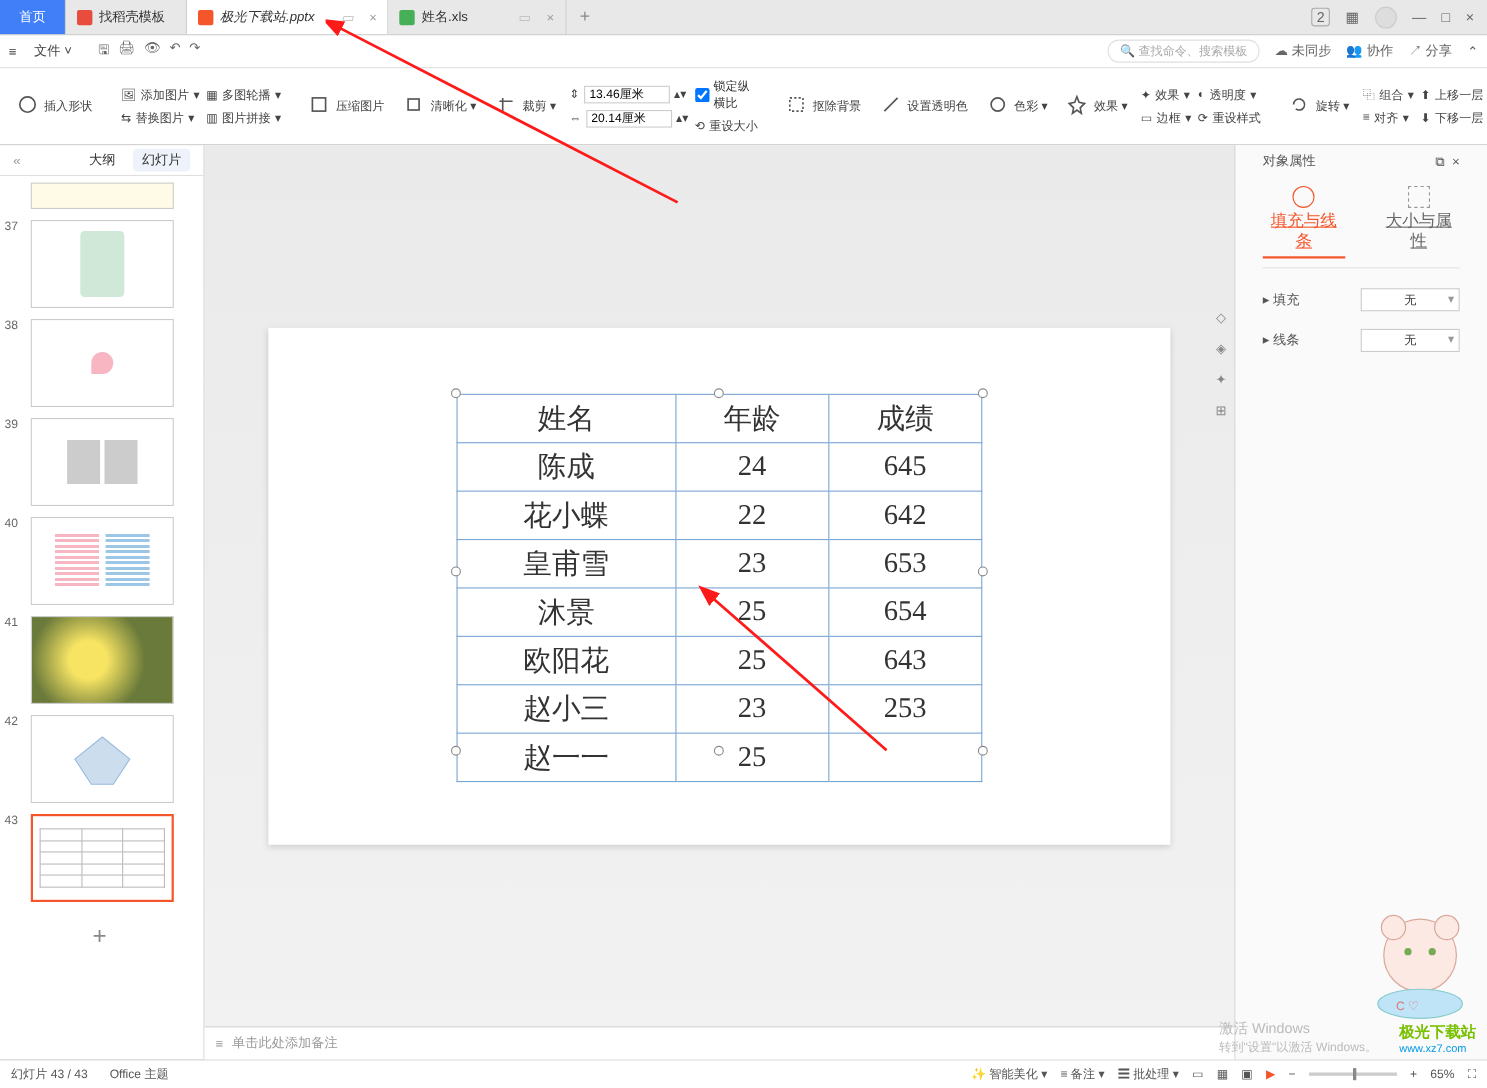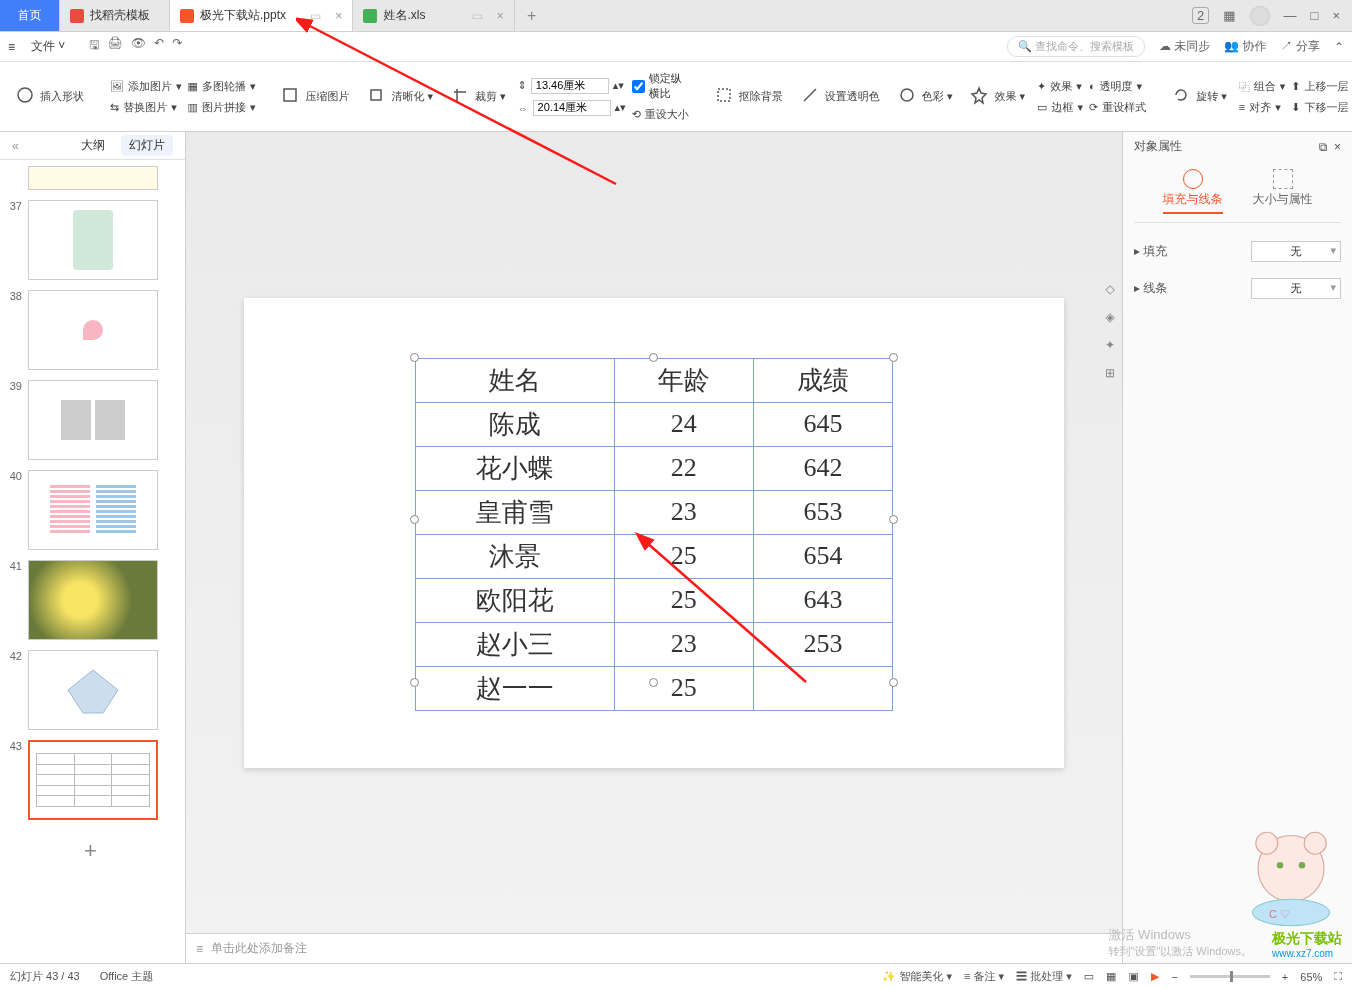--- a/index.html
+++ b/index.html
@@ -1,20 +1,20 @@
 <!DOCTYPE html>
 <html><head>
 <meta charset="utf-8">
 <style>
 * { margin: 0; padding: 0; box-sizing: border-box; font-family: "Microsoft YaHei", sans-serif; }
 body { width: 1352px; height: 989px; background: #fff; overflow: hidden; position: relative; font-size: 12px; color: #333; }
 .tabs-bar { height: 32px; background: #e8e8e8; display: flex; align-items: stretch; border-bottom: 1px solid #d0d0d0; }
 .tab { display: flex; align-items: center; padding: 0 10px; border-right: 1px solid #d0d0d0; gap: 6px; position: relative; min-width: 110px; }
 .tab.home { background: #417ff9; color: #fff; min-width: 60px; justify-content: center; }
-.tab.active { background: #fff; }
+.tab.active { background: #fff; font-style: italic; }
 .tab-icon { width: 14px; height: 14px; border-radius: 2px; }
 .tab-icon.red { background: #e74c3c; }
 .tab-icon.orange { background: #f5552b; }
 .tab-icon.green { background: #45b058; }
 .tab-close { color: #999; margin-left: 8px; }
 .tab-plus { width: 34px; display: flex; align-items: center; justify-content: center; color: #888; font-size: 16px; }
 .win-controls { margin-left: auto; display: flex; align-items: center; gap: 14px; padding: 0 12px; color: #666; }
 .win-controls span { font-size: 13px; }
 .avatar { width: 20px; height: 20px; border-radius: 50%; background: #ddd; border: 1px solid #ccc; }
 
@@ -38,41 +38,41 @@
 .dim-input { border: 1px solid #ccc; padding: 1px 4px; width: 78px; font-size: 11px; }
 .chk { display: flex; align-items: center; gap: 4px; font-size: 11px; }
 
 .main-area { display: flex; height: calc(989px - 32px - 30px - 70px - 26px); }
 .outline-panel { width: 186px; border-right: 1px solid #d0d0d0; display: flex; flex-direction: column; }
 .outline-tabs { height: 28px; display: flex; align-items: center; gap: 16px; padding: 0 12px; border-bottom: 1px solid #e0e0e0; }
 .outline-tabs .ot.active { background: #eef3fb; border-radius: 4px; padding: 2px 8px; }
 .outline-tabs .collapse { margin-right: auto; color: #999; }
 .thumbs-scroll { flex: 1; overflow-y: auto; padding: 6px 8px 6px 4px; }
 .thumb-item { display: flex; gap: 6px; margin-bottom: 10px; align-items: flex-start; }
-.thumb-num { width: 18px; text-align: right; font-size: 11px; color: #666; }
+.thumb-num { width: 18px; text-align: left; font-size: 11px; color: #666; }
 .thumb { width: 130px; height: 80px; border: 1px solid #ccc; background: #fff; position: relative; display:flex; align-items:center; justify-content:center; overflow:hidden; }
 .thumb.sel { border: 2px solid #f5552b; }
 .thumb-add { text-align: center; font-size: 22px; color: #888; padding: 8px; }
 
 .canvas-area { flex: 1; background: linear-gradient(#eaeaeb,#f2f2f3); display: flex; flex-direction: column; position: relative; }
 .slide-wrap { flex: 1; display: flex; align-items: center; justify-content: center; }
 .slide { width: 820px; height: 470px; background: #fff; box-shadow: 0 2px 6px rgba(0,0,0,0.15); position: relative; }
 .sel-frame { position: absolute; left: 370px; top: 340px; width: 478px; height: 324px; }
 .handle { position: absolute; width: 9px; height: 9px; background: #fff; border: 1px solid #888; border-radius: 50%; }
 .handle.tl{left:-5px;top:-5px}.handle.tr{right:-5px;top:-5px}.handle.bl{left:-5px;bottom:-5px}.handle.br{right:-5px;bottom:-5px}
 .handle.tm{left:50%;top:-5px;margin-left:-5px}.handle.bm{left:50%;bottom:-5px;margin-left:-5px}
 .handle.lm{left:-5px;top:50%;margin-top:-5px}.handle.rm{right:-5px;top:50%;margin-top:-5px}
 .data-table { width: 100%; height: 100%; border-collapse: collapse; }
 .data-table td { border: 1px solid #7aa5d2; text-align: center; font-family: SimSun, serif; font-size: 26px; padding: 4px; }
 .notes-bar { height: 30px; border-top: 1px solid #d0d0d0; display: flex; align-items: center; padding: 0 10px; color: #999; gap: 8px; background:#fff; }
 
-.prop-panel { width: 230px; border-left: 1px solid #d0d0d0; background: #fafafa; padding: 6px 11px; }
+.prop-panel { width: 230px; border-left: 1px solid #d0d0d0; background: #fafafa; padding: 6px 25px; }
 .prop-header { display: flex; align-items: center; justify-content: space-between; font-size: 12px; color: #555; padding-bottom: 6px; }
 .prop-tabs { display: flex; gap: 30px; justify-content: center; border-bottom: 1px solid #e0e0e0; padding: 8px 0; margin-bottom: 10px; }
-.prop-tab { text-align: center; font-size: 12px; color: #666; }
+.prop-tab { text-align: center; font-size: 15px; color: #666; text-decoration: underline; }
 .prop-tab.active { color: #f5552b; border-bottom: 2px solid #f5552b; padding-bottom: 4px; }
 .prop-tab .picon { display:block; width:20px; height:20px; margin: 0 auto 2px; border:1px solid #999; }
 .prop-row { display: flex; align-items: center; justify-content: space-between; padding: 8px 0; }
 .prop-row .lbl { color: #555; }
 .prop-sel { border: 1px solid #ccc; background: #fff; padding: 2px 8px; width: 90px; text-align: center; font-size: 11px; position: relative; }
 .prop-sel::after { content: "▾"; position: absolute; right: 4px; color: #999; }
 
 .status-bar { height: 26px; border-top: 1px solid #d0d0d0; display: flex; align-items: center; padding: 0 10px; font-size: 11px; color: #555; }
 .status-right { margin-left: auto; display: flex; align-items: center; gap: 12px; }
 .zoom-slider { width: 80px; height: 3px; background: #ccc; position: relative; }

